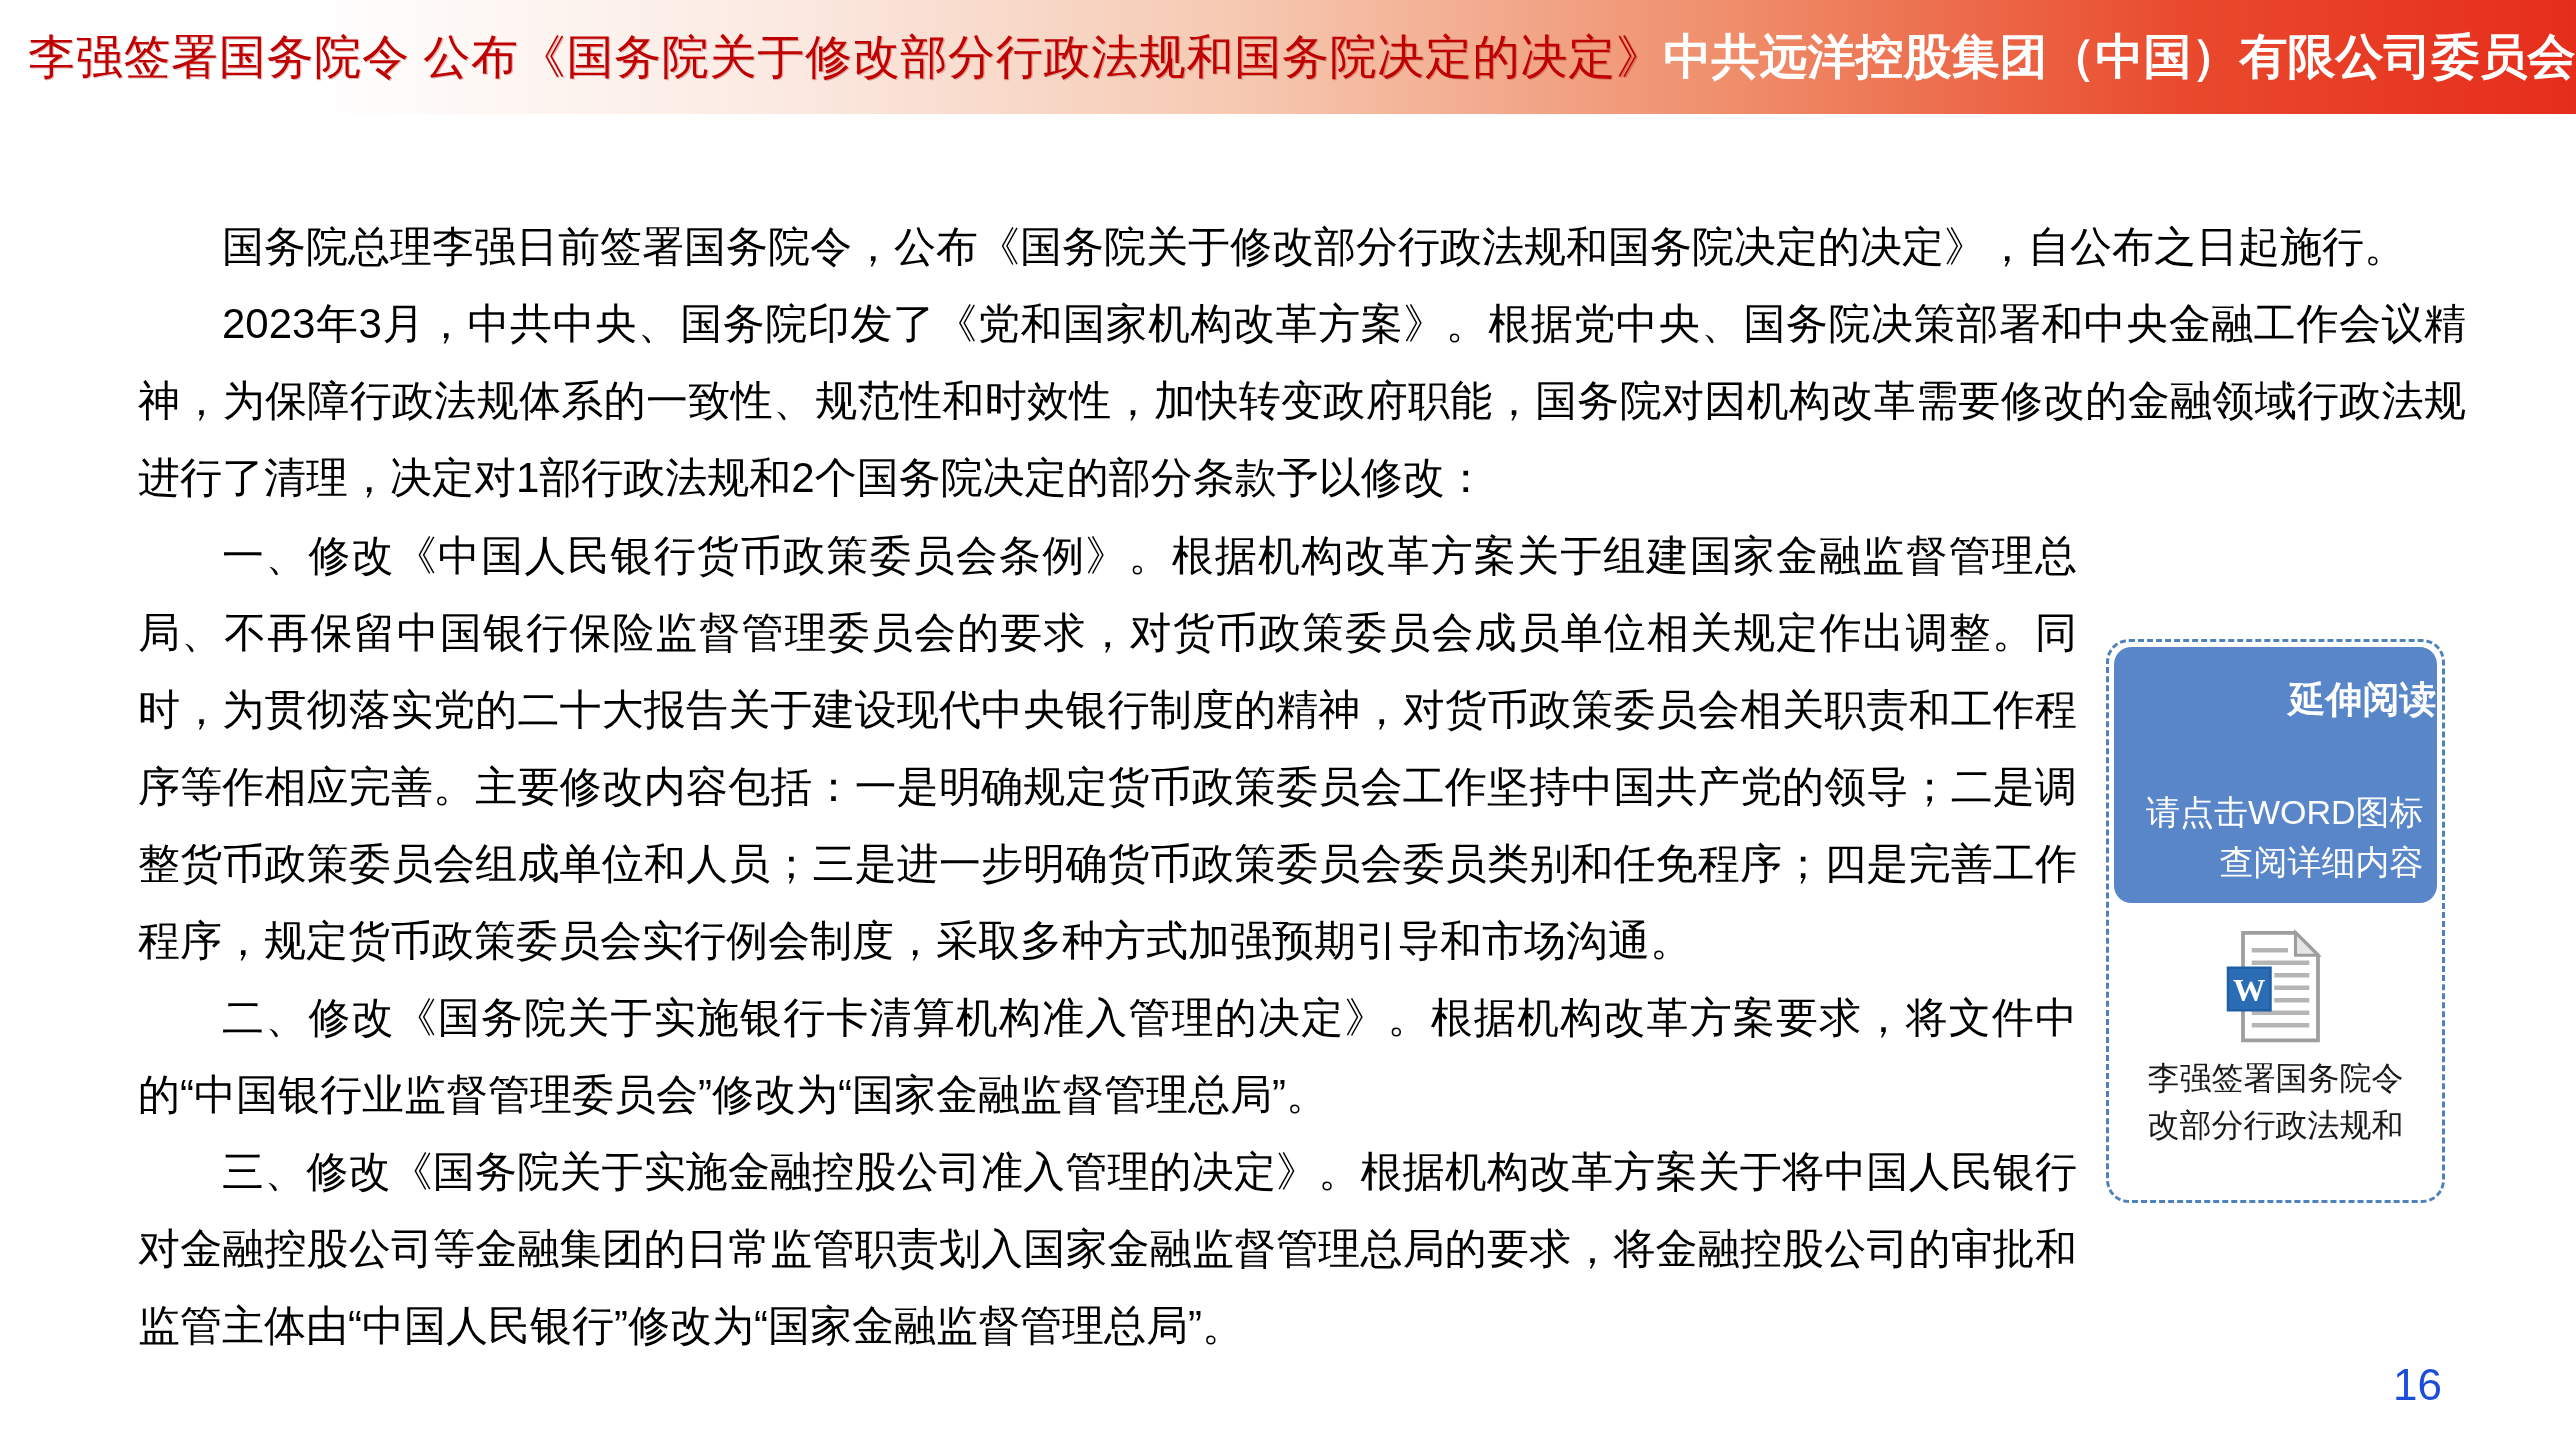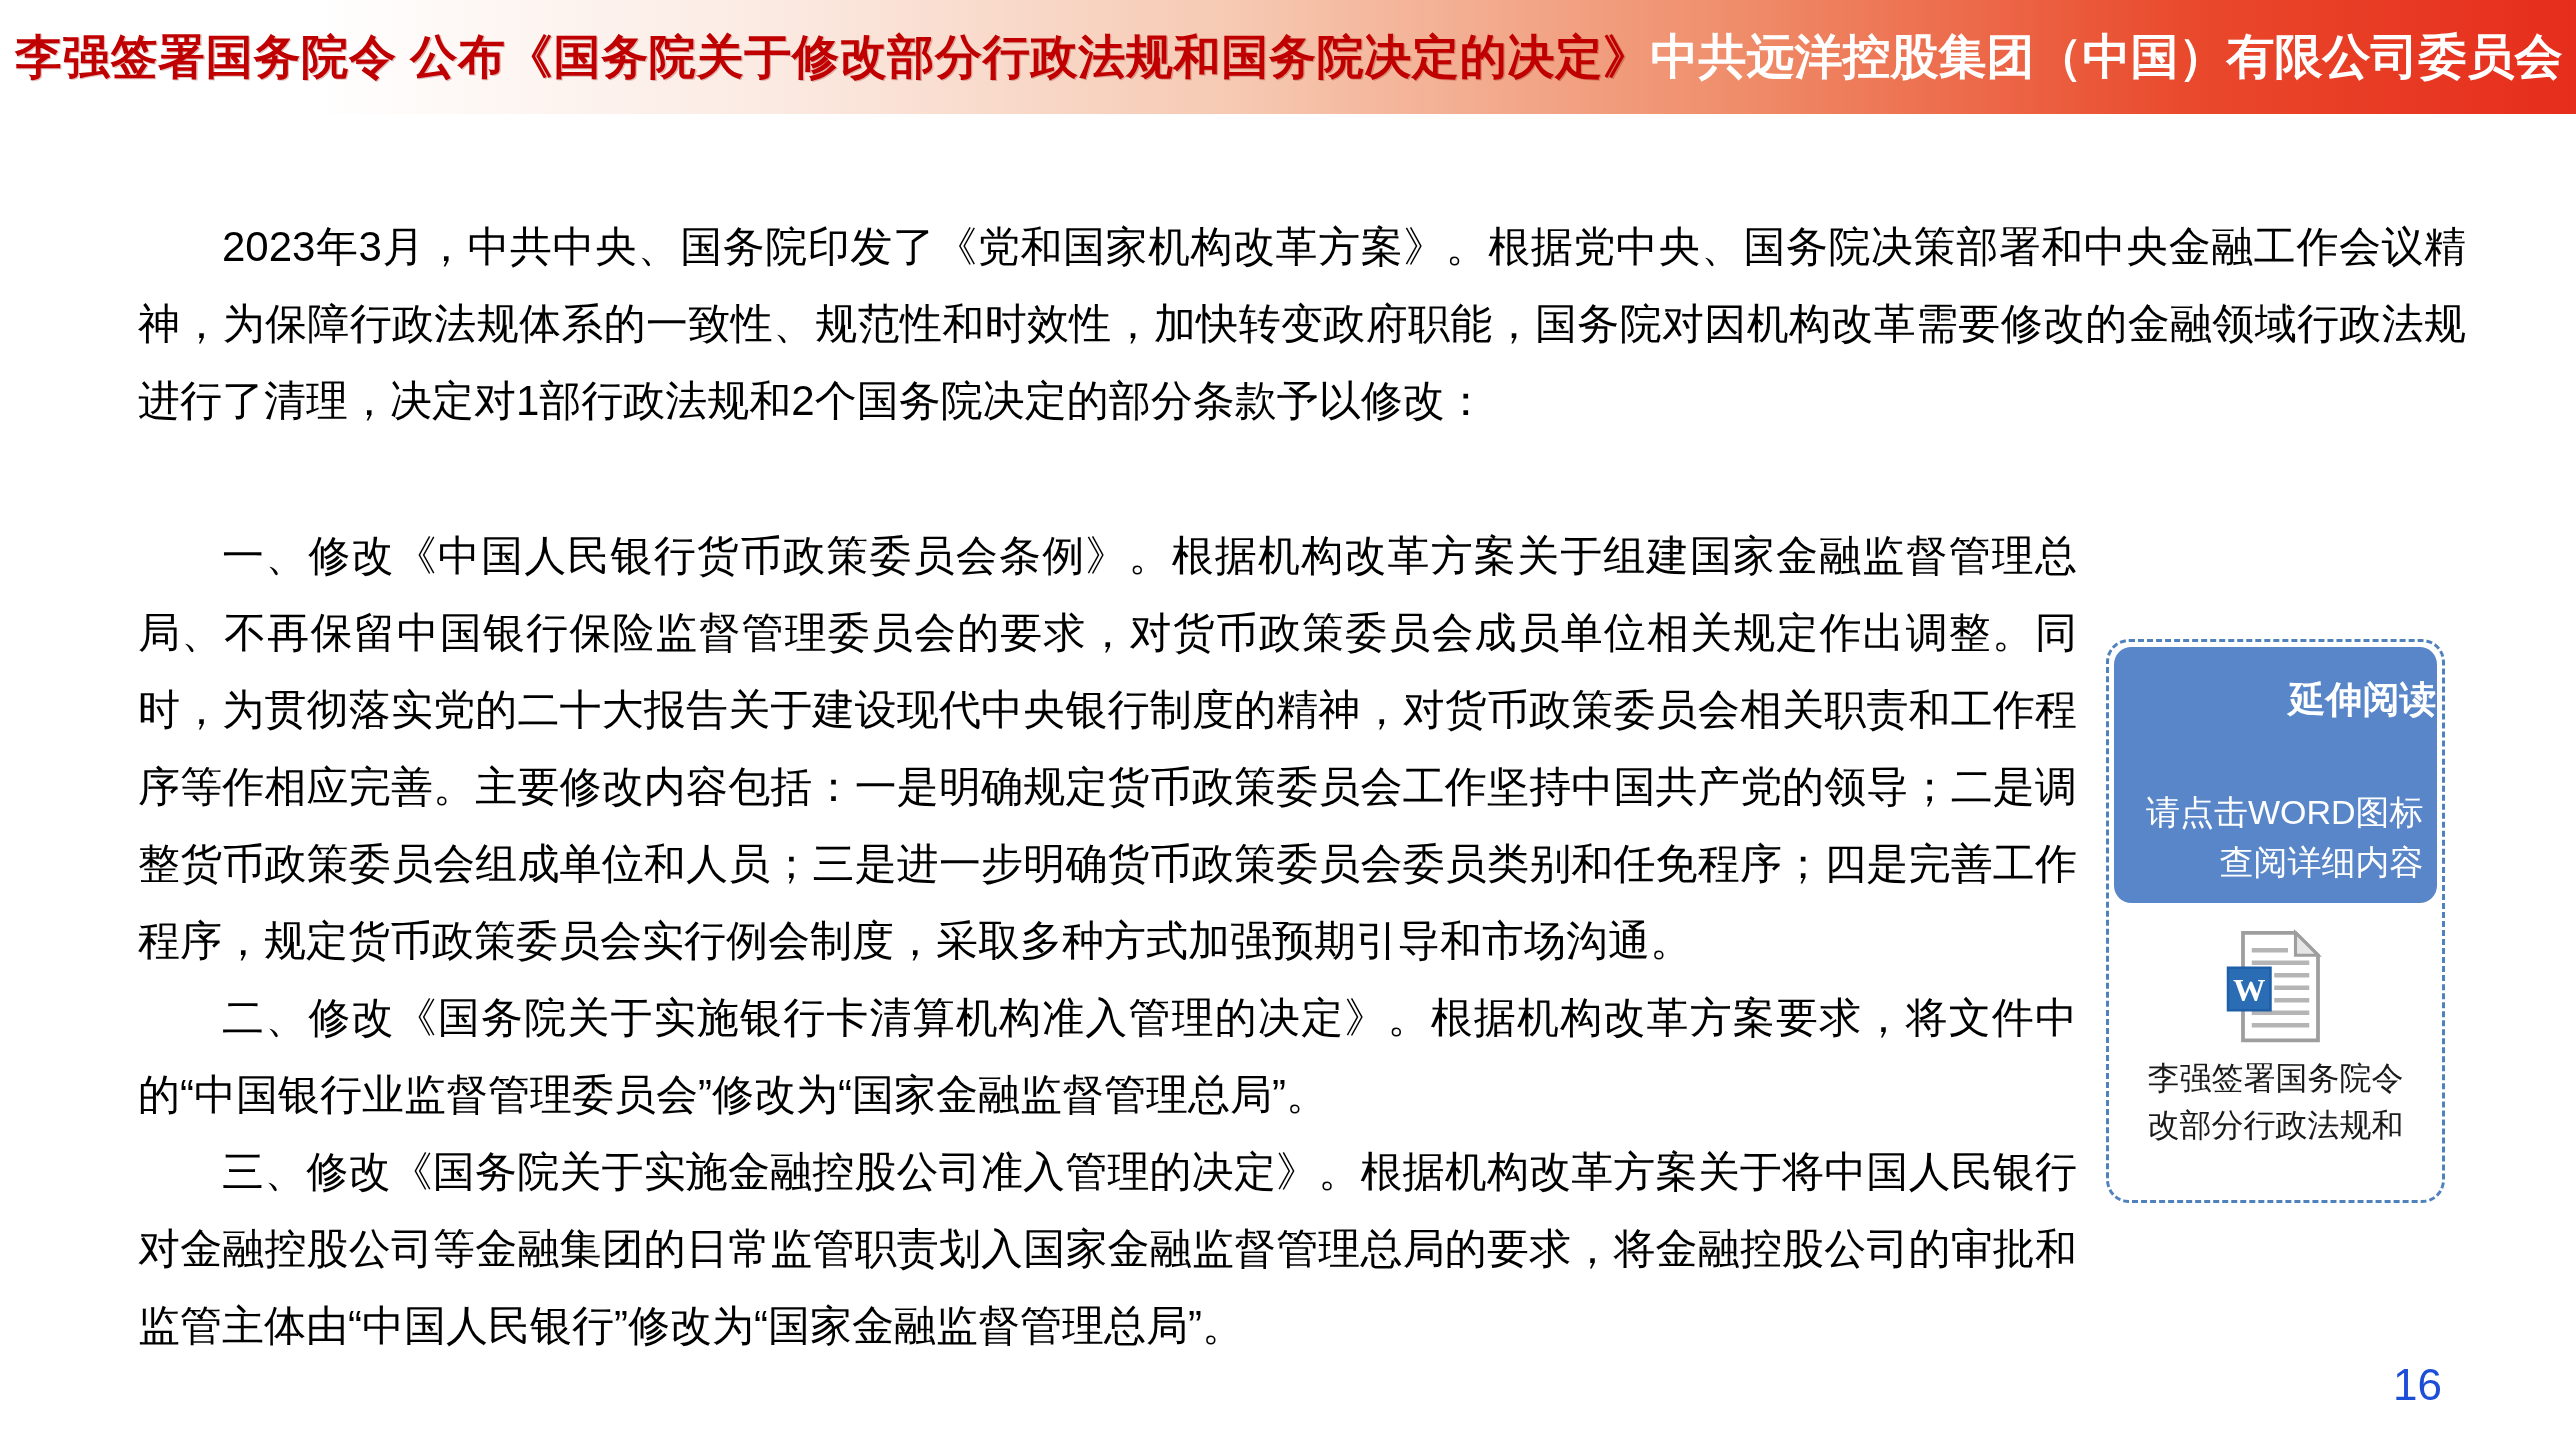--- a/index.html
+++ b/index.html
@@ -18,23 +18,23 @@
     top: 0; left: 0;
     width: 2576px;
     height: 114px;
     background: linear-gradient(to right,
       #ffffff 0%, #ffffff 12%, #fbeae2 30%, #f6c9b2 48%,
       #ef8b68 68%, #e9492c 85%, #e62d1c 100%);
     display: flex;
     align-items: center;
   }
   .header-title {
-    margin-left: 15px;
+    margin-left: 28px;
     font-size: 47px;
-    font-weight: bold;
+    font-weight: normal;
     color: #c00000;
     letter-spacing: 0.7px;
     white-space: nowrap;
     text-shadow: 1.3px 1.3px 0 rgba(130, 0, 0, 0.25);
   }
   .header-org {
     margin-left: auto;
     margin-right: 27px;
     font-size: 48px;
     font-weight: bold;
@@ -121,20 +121,21 @@
 <body>
 
 <div class="slide">
 
   <div class="header">
     <div class="header-title">李强签署国务院令 公布《国务院关于修改部分行政法规和国务院决定的决定》</div>
     <div class="header-org">中共远洋控股集团（中国）有限公司委员会</div>
   </div>
 
   <div class="body-block block-full">
+    <p>国务院总理李强日前签署国务院令，公布《国务院关于修改部分行政法规和国务院决定的决定》，自公布之日起施行。</p>
     <p>2023年3月，中共中央、国务院印发了《党和国家机构改革方案》。根据党中央、国务院决策部署和中央金融工作会议精神，为保障行政法规体系的一致性、规范性和时效性，加快转变政府职能，国务院对因机构改革需要修改的金融领域行政法规进行了清理，决定对1部行政法规和2个国务院决定的部分条款予以修改：</p>
   </div>
 
   <div class="body-block block-narrow">
     <p>一、修改《中国人民银行货币政策委员会条例》。根据机构改革方案关于组建国家金融监督管理总局、不再保留中国银行保险监督管理委员会的要求，对货币政策委员会成员单位相关规定作出调整。同时，为贯彻落实党的二十大报告关于建设现代中央银行制度的精神，对货币政策委员会相关职责和工作程序等作相应完善。主要修改内容包括：一是明确规定货币政策委员会工作坚持中国共产党的领导；二是调整货币政策委员会组成单位和人员；三是进一步明确货币政策委员会委员类别和任免程序；四是完善工作程序，规定货币政策委员会实行例会制度，采取多种方式加强预期引导和市场沟通。</p>
     <p>二、修改《国务院关于实施银行卡清算机构准入管理的决定》。根据机构改革方案要求，将文件中的“中国银行业监督管理委员会”修改为“国家金融监督管理总局”。</p>
     <p>三、修改《国务院关于实施金融控股公司准入管理的决定》。根据机构改革方案关于将中国人民银行对金融控股公司等金融集团的日常监管职责划入国家金融监督管理总局的要求，将金融控股公司的审批和监管主体由“中国人民银行”修改为“国家金融监督管理总局”。</p>
   </div>
 
   <div class="reading-box">

